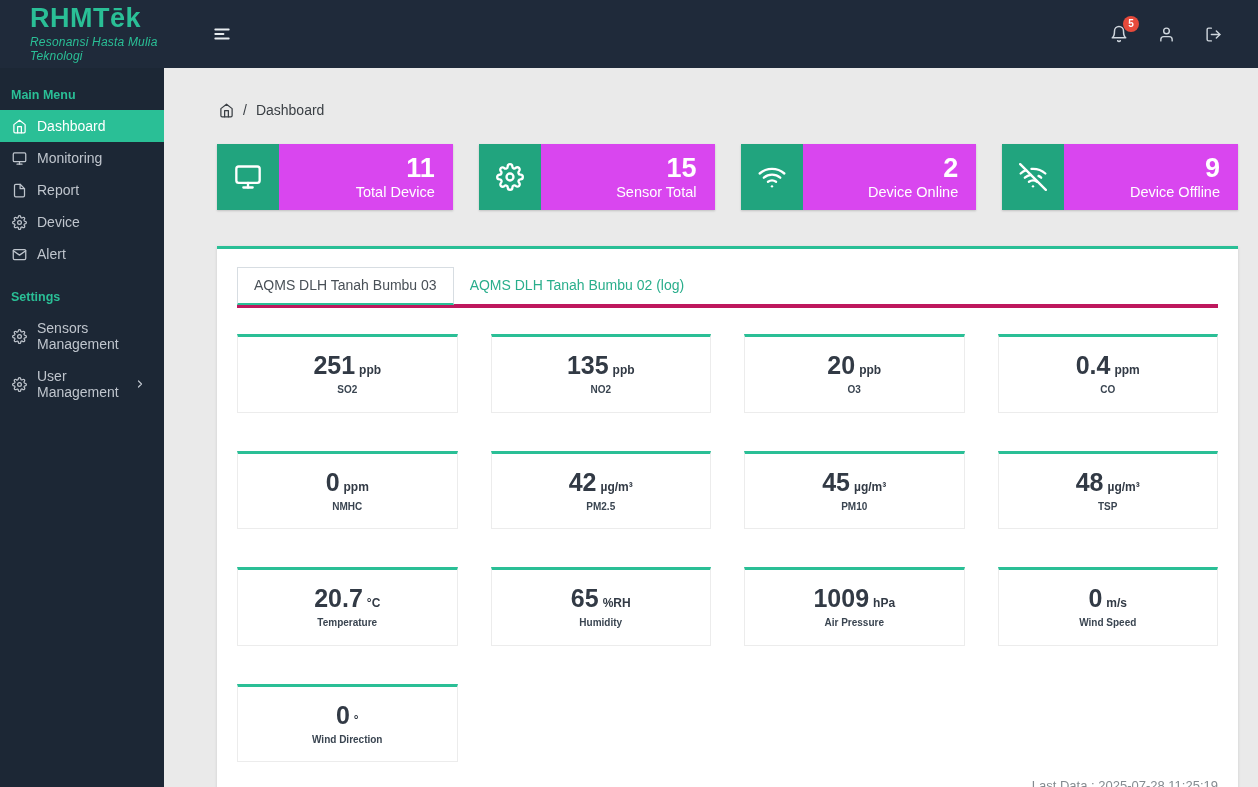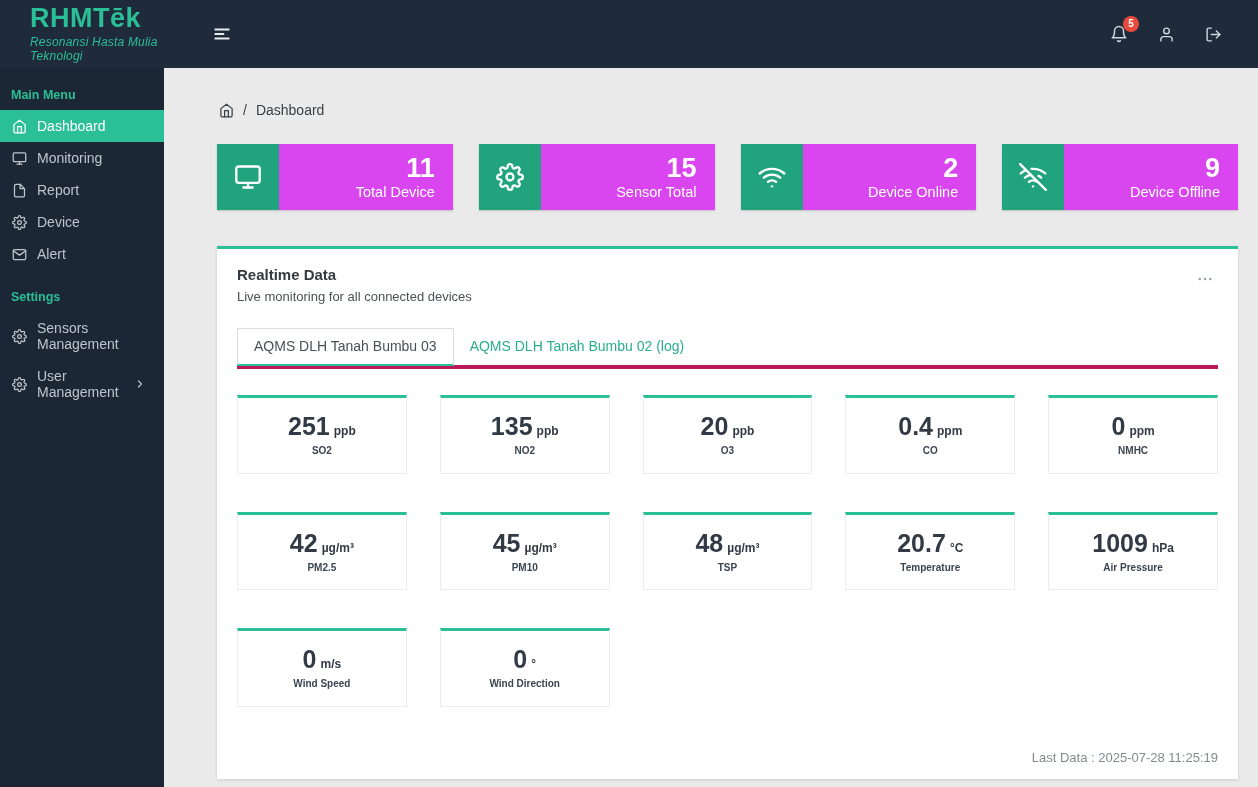--- a/index.html
+++ b/index.html
@@ -53,21 +53,21 @@
   .card-sub { font-size:13px; color:#4a5056; margin-top:6px; }
   .more-btn { background:none; border:none; color:#98a0a6; cursor:pointer; padding:4px; }
   .more-btn svg { width:18px; height:18px; }
 
   .tabs { display:flex; margin:18px 20px 0; border-bottom:4px solid #be185d; }
   .tab { padding:9px 16px 10px; font-size:14px; cursor:pointer; background:none; border:none; }
   .tab.active { color:#495057; border:1px solid #d7dde2; border-bottom:2px solid #2abf96;
                 margin-bottom:-1px; background:#fff; }
   .tab.inactive { color:#2aae8c; }
 
-  .grid { display:grid; grid-template-columns:repeat(5,1fr); column-gap:33px; row-gap:38px;
+  .grid { display:grid; grid-template-columns:repeat(4,1fr); column-gap:33px; row-gap:38px;
           margin:26px 20px 0; align-items:start; }
   .tile { background:#fff; border:1px solid #ececec; border-top:3px solid #2abf96;
           text-align:center; padding:14px 6px 15px; }
   .tile-value { font-size:25px; font-weight:700; color:#323a45; }
   .tile-unit { font-size:12px; font-weight:700; color:#323a45; margin-left:4px; }
   .tile-name { margin-top:4px; font-size:10px; font-weight:700; color:#3a4551; line-height:1.25; }
   .tile-name.narrow { max-width:78px; margin-left:auto; margin-right:auto; }
 
   .last-data { margin-top:auto; text-align:right; padding:16px 20px 14px; color:#848b90; font-size:13px; }
 </style>
@@ -261,33 +261,20 @@
           </svg>
         </div>
       <div class="stat-body">
         <div class="stat-value">9</div>
         <div class="stat-label">Device Offline</div>
       </div>
     </div>
   </div>
 
   <section class="card">
-    <div class="card-head">
-      <div>
-        <div class="card-title">Realtime Data</div>
-        <div class="card-sub">Live monitoring for all connected devices</div>
-      </div>
-      <button class="more-btn">
-        <span><svg viewBox="0 0 24 24" fill="currentColor">
-              <circle cx="5" cy="12" r="1.7"></circle>
-              <circle cx="12" cy="12" r="1.7"></circle>
-              <circle cx="19" cy="12" r="1.7"></circle>
-            </svg></span>
-      </button>
-    </div>
 
     <div class="tabs">
       <button class="tab active">AQMS DLH Tanah Bumbu 03</button>
       <button class="tab inactive">AQMS DLH Tanah Bumbu 02 (log)</button>
     </div>
 
     <div class="grid">
       <div class="tile">
         <div><span class="tile-value">251</span><span class="tile-unit">ppb</span></div>
         <div class="tile-name">SO2</div>
@@ -318,20 +305,24 @@
       </div>
       <div class="tile">
         <div><span class="tile-value">48</span><span class="tile-unit">µg/m³</span></div>
         <div class="tile-name">TSP</div>
       </div>
       <div class="tile">
         <div><span class="tile-value">20.7</span><span class="tile-unit">°C</span></div>
         <div class="tile-name">Temperature</div>
       </div>
       <div class="tile">
+        <div><span class="tile-value">65</span><span class="tile-unit">%RH</span></div>
+        <div class="tile-name">Humidity</div>
+      </div>
+      <div class="tile">
         <div><span class="tile-value">1009</span><span class="tile-unit">hPa</span></div>
         <div class="tile-name">Air Pressure</div>
       </div>
       <div class="tile">
         <div><span class="tile-value">0</span><span class="tile-unit">m/s</span></div>
         <div class="tile-name">Wind Speed</div>
       </div>
       <div class="tile">
         <div><span class="tile-value">0</span><span class="tile-unit">°</span></div>
         <div class="tile-name narrow">Wind Direction</div>

